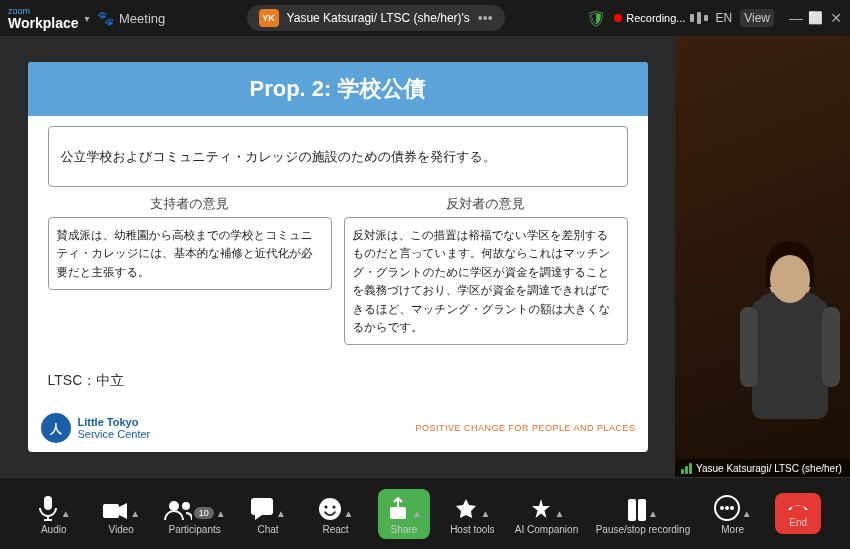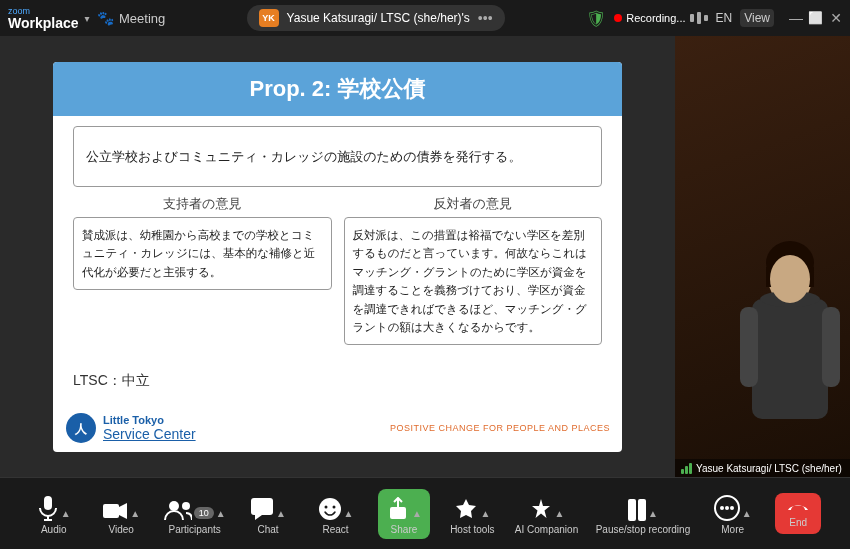--- a/index.html
+++ b/index.html
@@ -155,21 +155,21 @@
       flex: 1;
       background: #2a2a2a;
       display: flex;
       align-items: center;
       justify-content: center;
       padding: 10px;
     }
 
     .slide-container {
       background: #fff;
-      width: 569px;
+      width: 620px;
       height: 390px;
       border-radius: 4px;
       overflow: hidden;
       display: flex;
       flex-direction: column;
     }
 
     .slide-header {
       background: #5ba3d9;
       padding: 12px 20px;
@@ -251,23 +251,22 @@
     .ltsc-logo-text {
       display: flex;
       flex-direction: column;
     }
     .ltsc-name {
       font-size: 11px;
       font-weight: bold;
       color: #1a5fa8;
     }
     .ltsc-sub {
-      font-size: 14px;
+      font-size: 11px;
       color: #1a5fa8;
-      text-decoration: underline;
     }
 
     .positive-change {
       font-size: 9px;
       color: #e06c2e;
       letter-spacing: 0.5px;
     }
 
     
     #video-panel {

